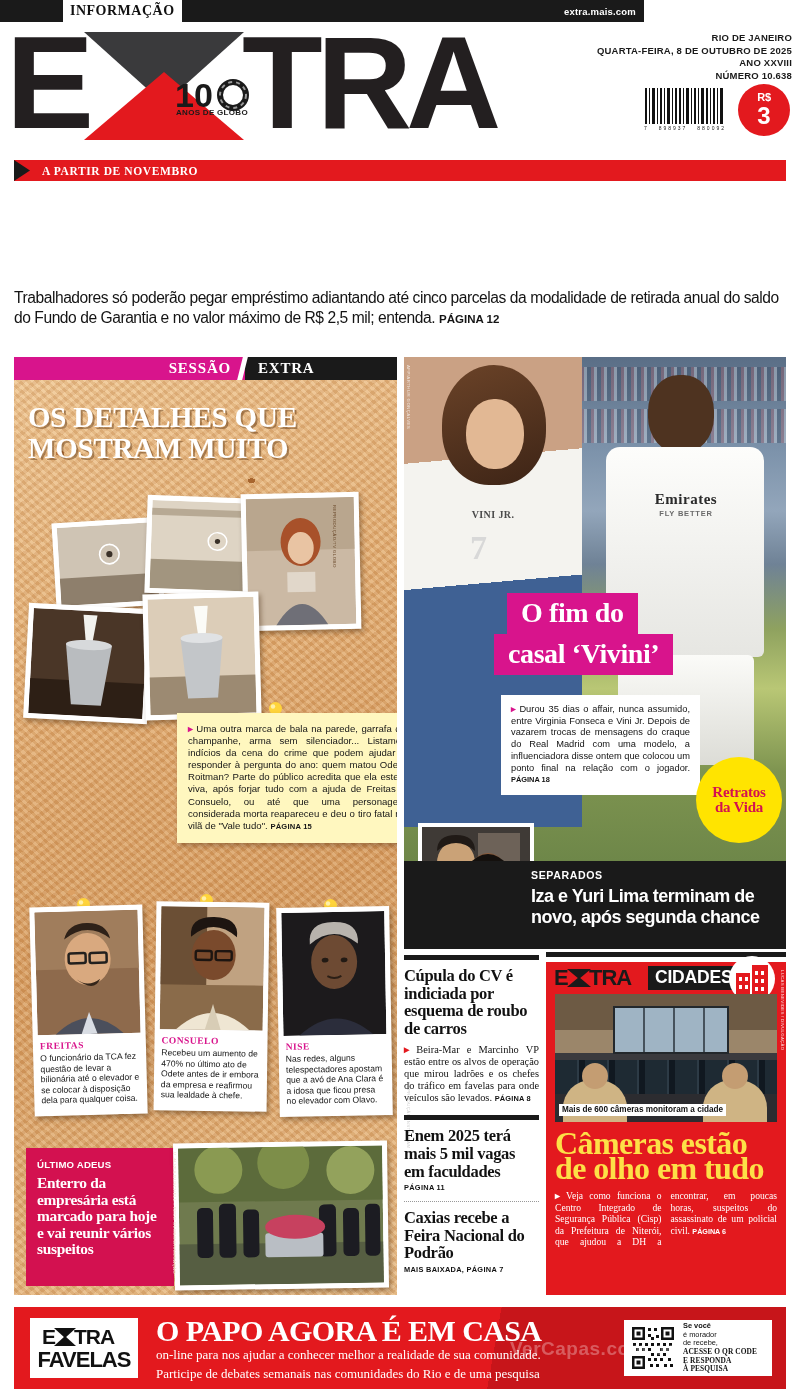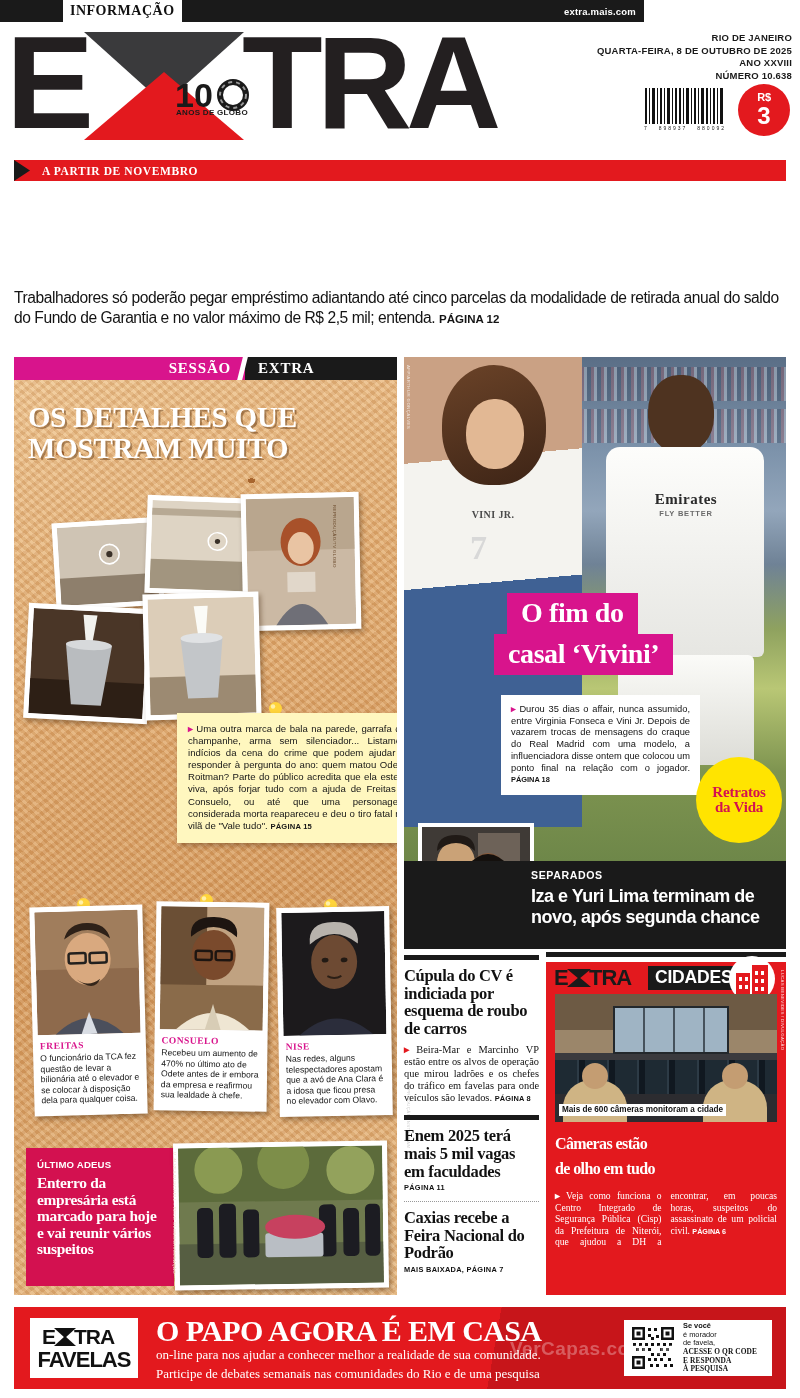--- a/index.html
+++ b/index.html
@@ -268,22 +268,22 @@
   .cid-officer { position: absolute; bottom: 0; width: 64px; height: 42px; border-radius: 28px 28px 0 0; background: #cfb484; }
   .cid-officer.a { left: 8px; }
   .cid-officer.b { right: 10px; }
   .cid-officer .head { position: absolute; left: 50%; top: -17px; transform: translateX(-50%); width: 26px; height: 26px; border-radius: 50%; background: #c49d72; }
   .cid-caption {
     position: absolute; left: 4px; bottom: 6px; background: #fff; color: #111;
     font-size: 8.2px; line-height: 10.4px; padding: 1px 3px; font-weight: 600;
   }
   .cid-credit { position: absolute; right: 1px; top: 8px; writing-mode: vertical-rl; font-size: 4.3px; color: #ffd6d6; letter-spacing: .3px; }
   .cid-hl {
-    margin: 9px 9px 0; color: #ffffff; font-family: "Liberation Serif", serif; font-weight: 700;
-    font-size: 16px; line-height: 25px; letter-spacing: -.6px;
+    margin: 9px 9px 0; color: #fde047; font-family: "Liberation Serif", serif; font-weight: 700;
+    font-size: 32px; line-height: 25px; letter-spacing: -.6px;
   }
   .cid-body {
     margin: 9px 9px 0; color: #fff; font-family: "Liberation Serif", serif;
     font-size: 9.6px; line-height: 11.6px; column-count: 2; column-gap: 9px; text-align: justify;
   }
   .cid-body .bull { font-weight: 700; }
   .cid-body .pg { font-family: "Liberation Sans", sans-serif; font-weight: 700; font-size: 7.2px; }
 
   
   .favelas {
@@ -761,21 +761,21 @@
             <rect x="38" y="33" width="3" height="3"></rect>
           <rect x="20" y="39" width="3" height="3"></rect>
             <rect x="26" y="39" width="3" height="3"></rect>
           <rect x="34" y="39" width="3" height="3"></rect>
             <rect x="40" y="39" width="3" height="3"></rect>
         </g>
       </svg>
       <div class="qt">
         <div><b>Se você</b></div>
         <div>é morador</div>
-        <div>de favela,</div>
+        <div>de recebe,</div>
         <div class="caps">ACESSE O QR CODE</div>
         <div class="caps">E RESPONDA</div>
         <div class="caps">À PESQUISA</div>
       </div>
     </div>
   </div>
   <div class="watermark">VerCapas.com.br</div>
 
 </div>
 

